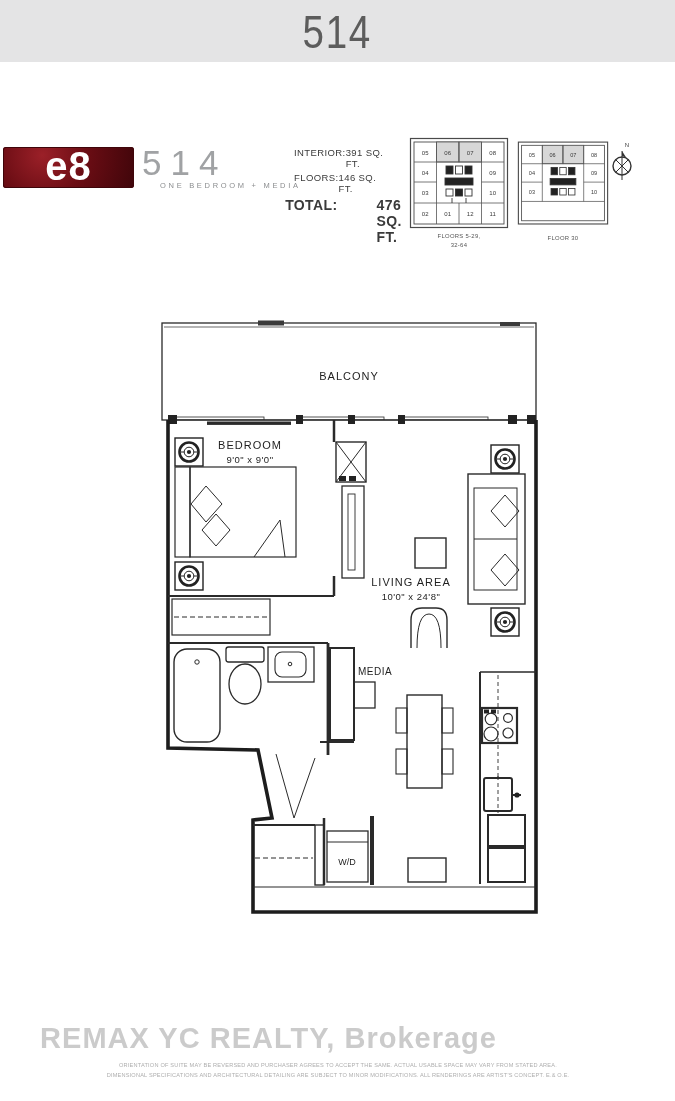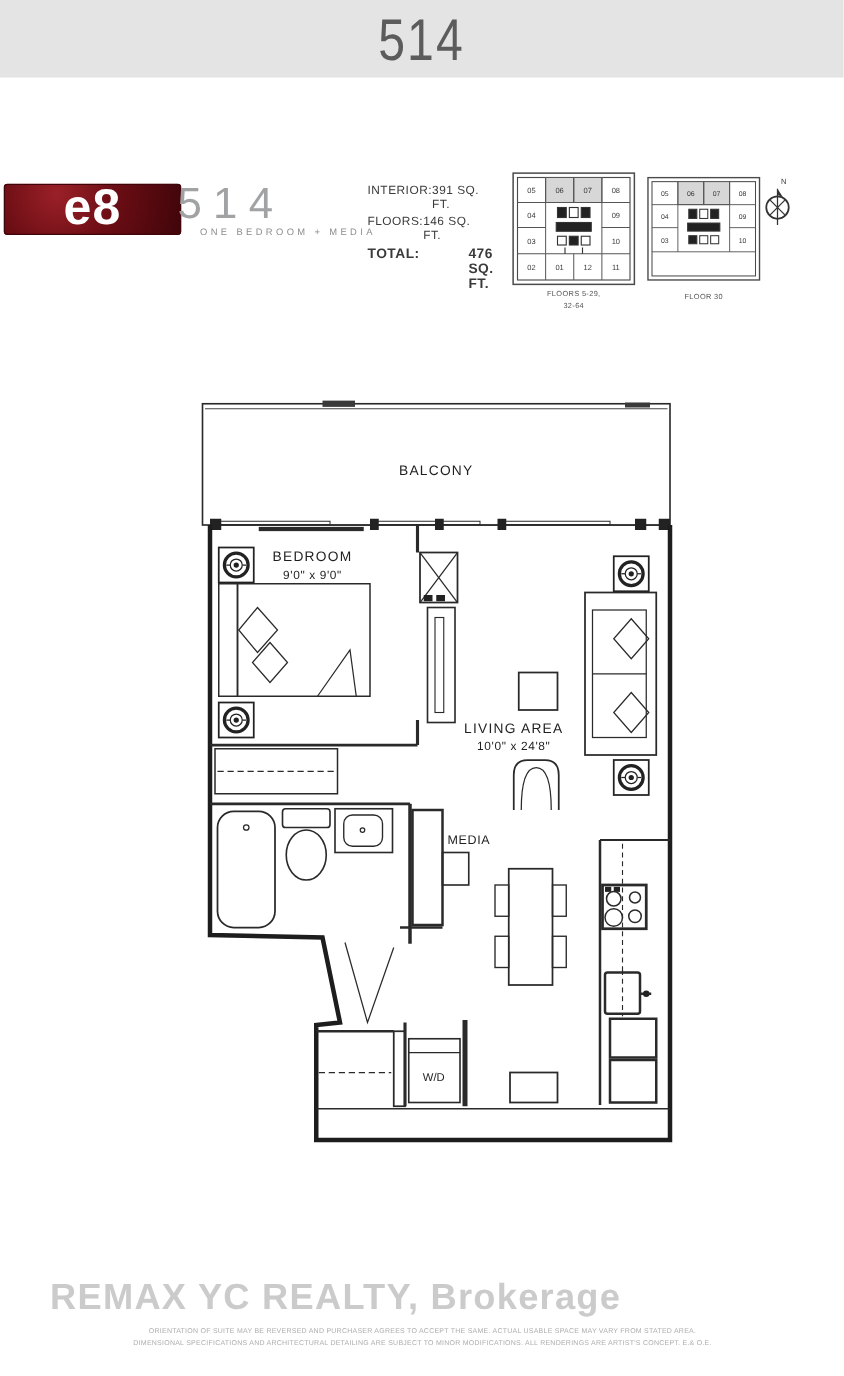--- a/index.html
+++ b/index.html
@@ -5,32 +5,32 @@
   html,body{margin:0;padding:0;background:#fff;}
   body{width:675px;height:1101px;position:relative;overflow:hidden;
        font-family:"Liberation Sans",sans-serif;color:#222;}
 
   
   .hdr{position:absolute;left:0;top:0;width:675px;height:62px;background:#e4e4e5;
        display:flex;align-items:center;justify-content:center;}
   .hdr span{font-size:47px;font-weight:300;color:#5c5c5c;transform:scaleX(.82);letter-spacing:2px;}
 
   
-  .logo-box{position:absolute;left:3px;top:147px;width:142px;height:41px;border-radius:3px;
+  .logo-box{position:absolute;left:3px;top:147px;width:131px;height:41px;border-radius:3px;
        background:radial-gradient(circle at 30% 20%, #9b2028 0%, #6b0d14 45%, #3f050a 100%);
        display:flex;align-items:center;justify-content:center;box-shadow:0 0 0 1px #3f050a inset;}
   .logo-box span{color:#fff;font-size:40px;font-weight:700;line-height:1;margin-top:-4px;letter-spacing:1px;}
   .model-num{position:absolute;left:142px;top:143px;font-size:35px;font-weight:400;
        color:#a0a2a4;letter-spacing:9px;}
   .model-sub{position:absolute;left:160px;top:181px;font-size:7.5px;color:#8b8d8f;letter-spacing:2.7px;}
 
   
   .stats{position:absolute;left:283px;top:147px;width:110px;font-size:9.5px;color:#3a3a3a;}
-  .stats .row{display:flex;justify-content:space-between;margin-bottom:3px;letter-spacing:.4px;padding-left:11px;}
-  .stats .row.total{font-weight:bold;font-size:11px;gap:39px;}
+  .stats .row{display:flex;justify-content:center;margin-bottom:3px;letter-spacing:.4px;padding-left:11px;}
+  .stats .row.total{font-weight:bold;font-size:14px;gap:39px;}
 
   
   svg.kp{position:absolute;}
   .kp text{font-size:6px;fill:#3a3a3a;}
   .kp-cap{position:absolute;text-align:center;font-size:5.9px;color:#555;line-height:1.5;letter-spacing:.3px;}
 
   
   svg.plan{position:absolute;left:158px;top:318px;}
   .plan text{fill:#1f1f1f;}
   .lbl{font-size:11px;letter-spacing:1px;}

